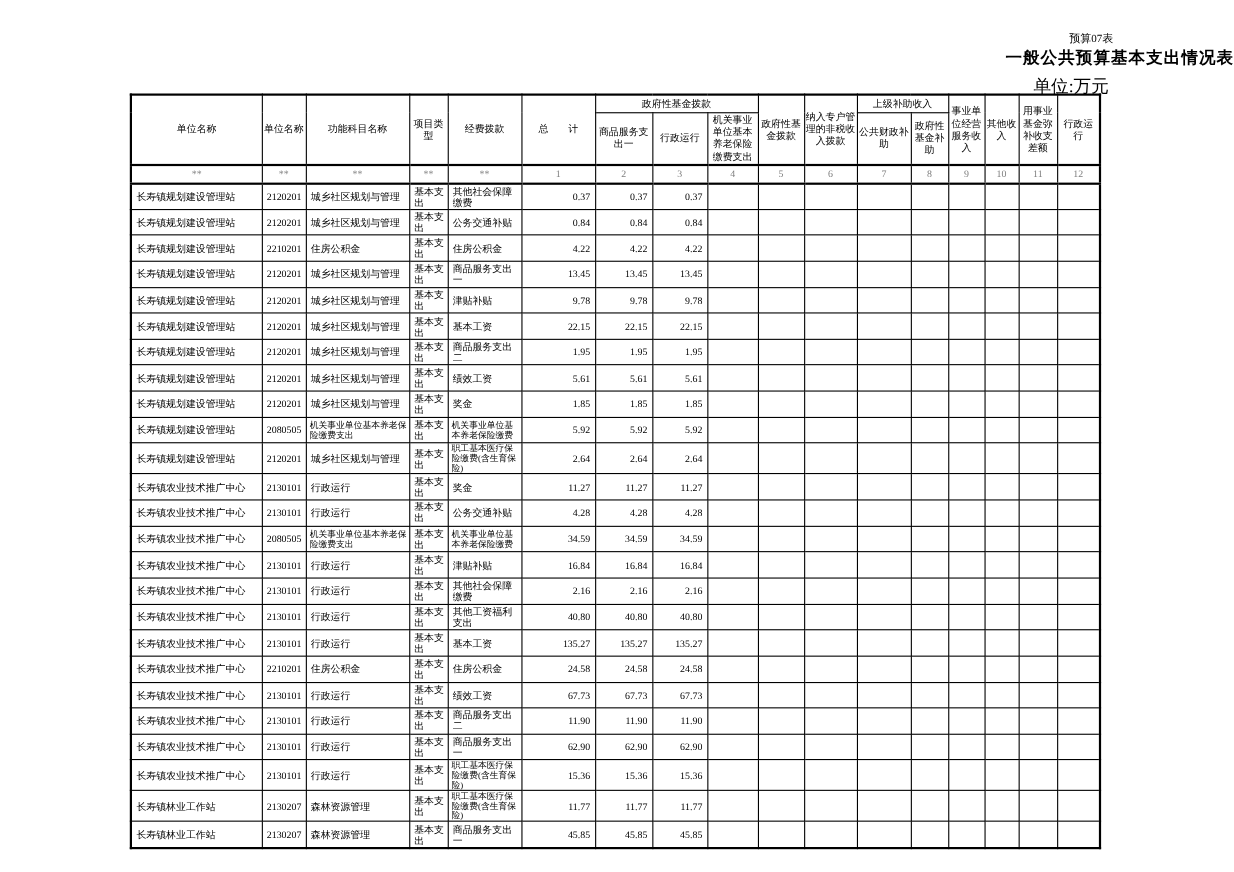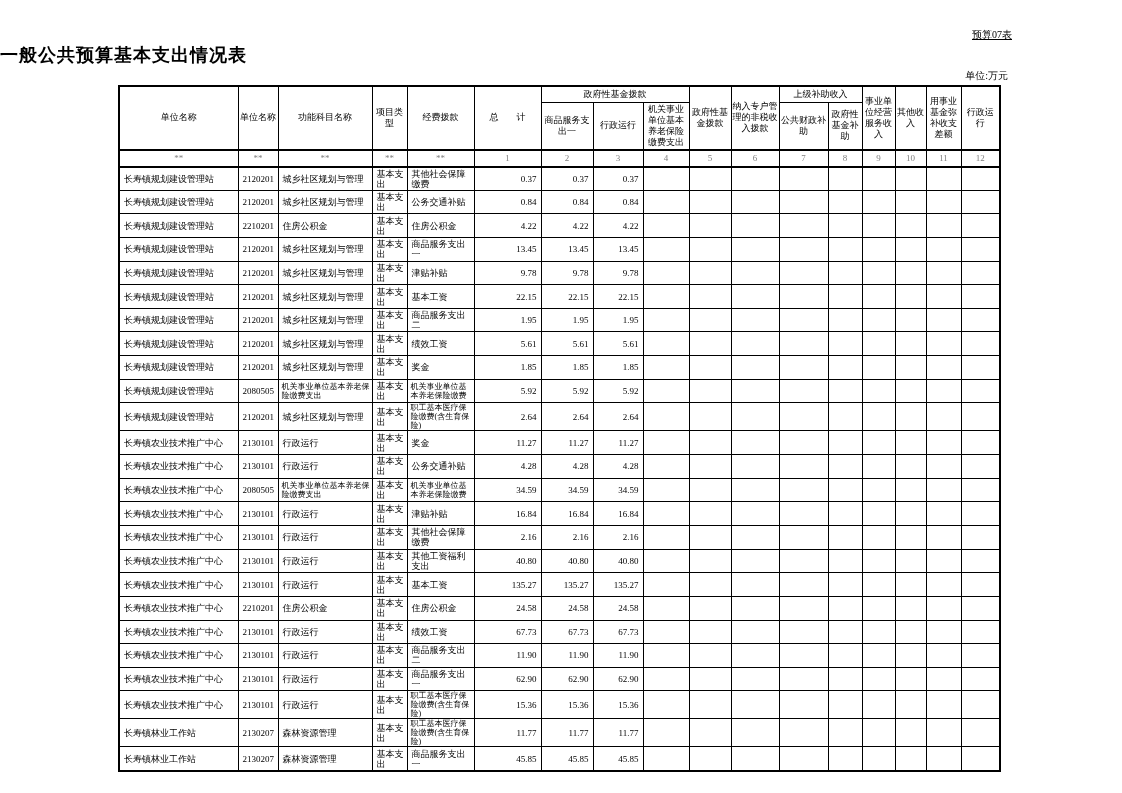--- a/index.html
+++ b/index.html
@@ -8,30 +8,30 @@
     position:relative;
     width:1122px; height:793px;
     background:#ffffff;
     font-family:"Liberation Serif","DejaVu Serif",serif;
     color:#000;
     overflow:hidden;
     margin:0 auto;
   }
   .corner-label {
     position:absolute; top:28px; right:110px;
-    font-size:10px; color:#000;text-decoration:underline;
+    font-size:10px; color:#000;
   }
   .doc-title {
     position:absolute; top:43px; left:0; width:100%;
-    text-align:left; font-size:18px; font-weight:bold;
+    text-align:right; font-size:15px; font-weight:bold;
     letter-spacing:1px;
   }
   .unit-label {
     position:absolute; top:69px; right:114px;
-    font-size:10px;
+    font-size:16px;
   }
   table.budget {
     position:absolute; left:118px; top:85px;
     width:881px;
     border-collapse:collapse;
     table-layout:fixed;
     border:2px solid #000;
   }
   table.budget th, table.budget td {
     border:1px solid #000;

